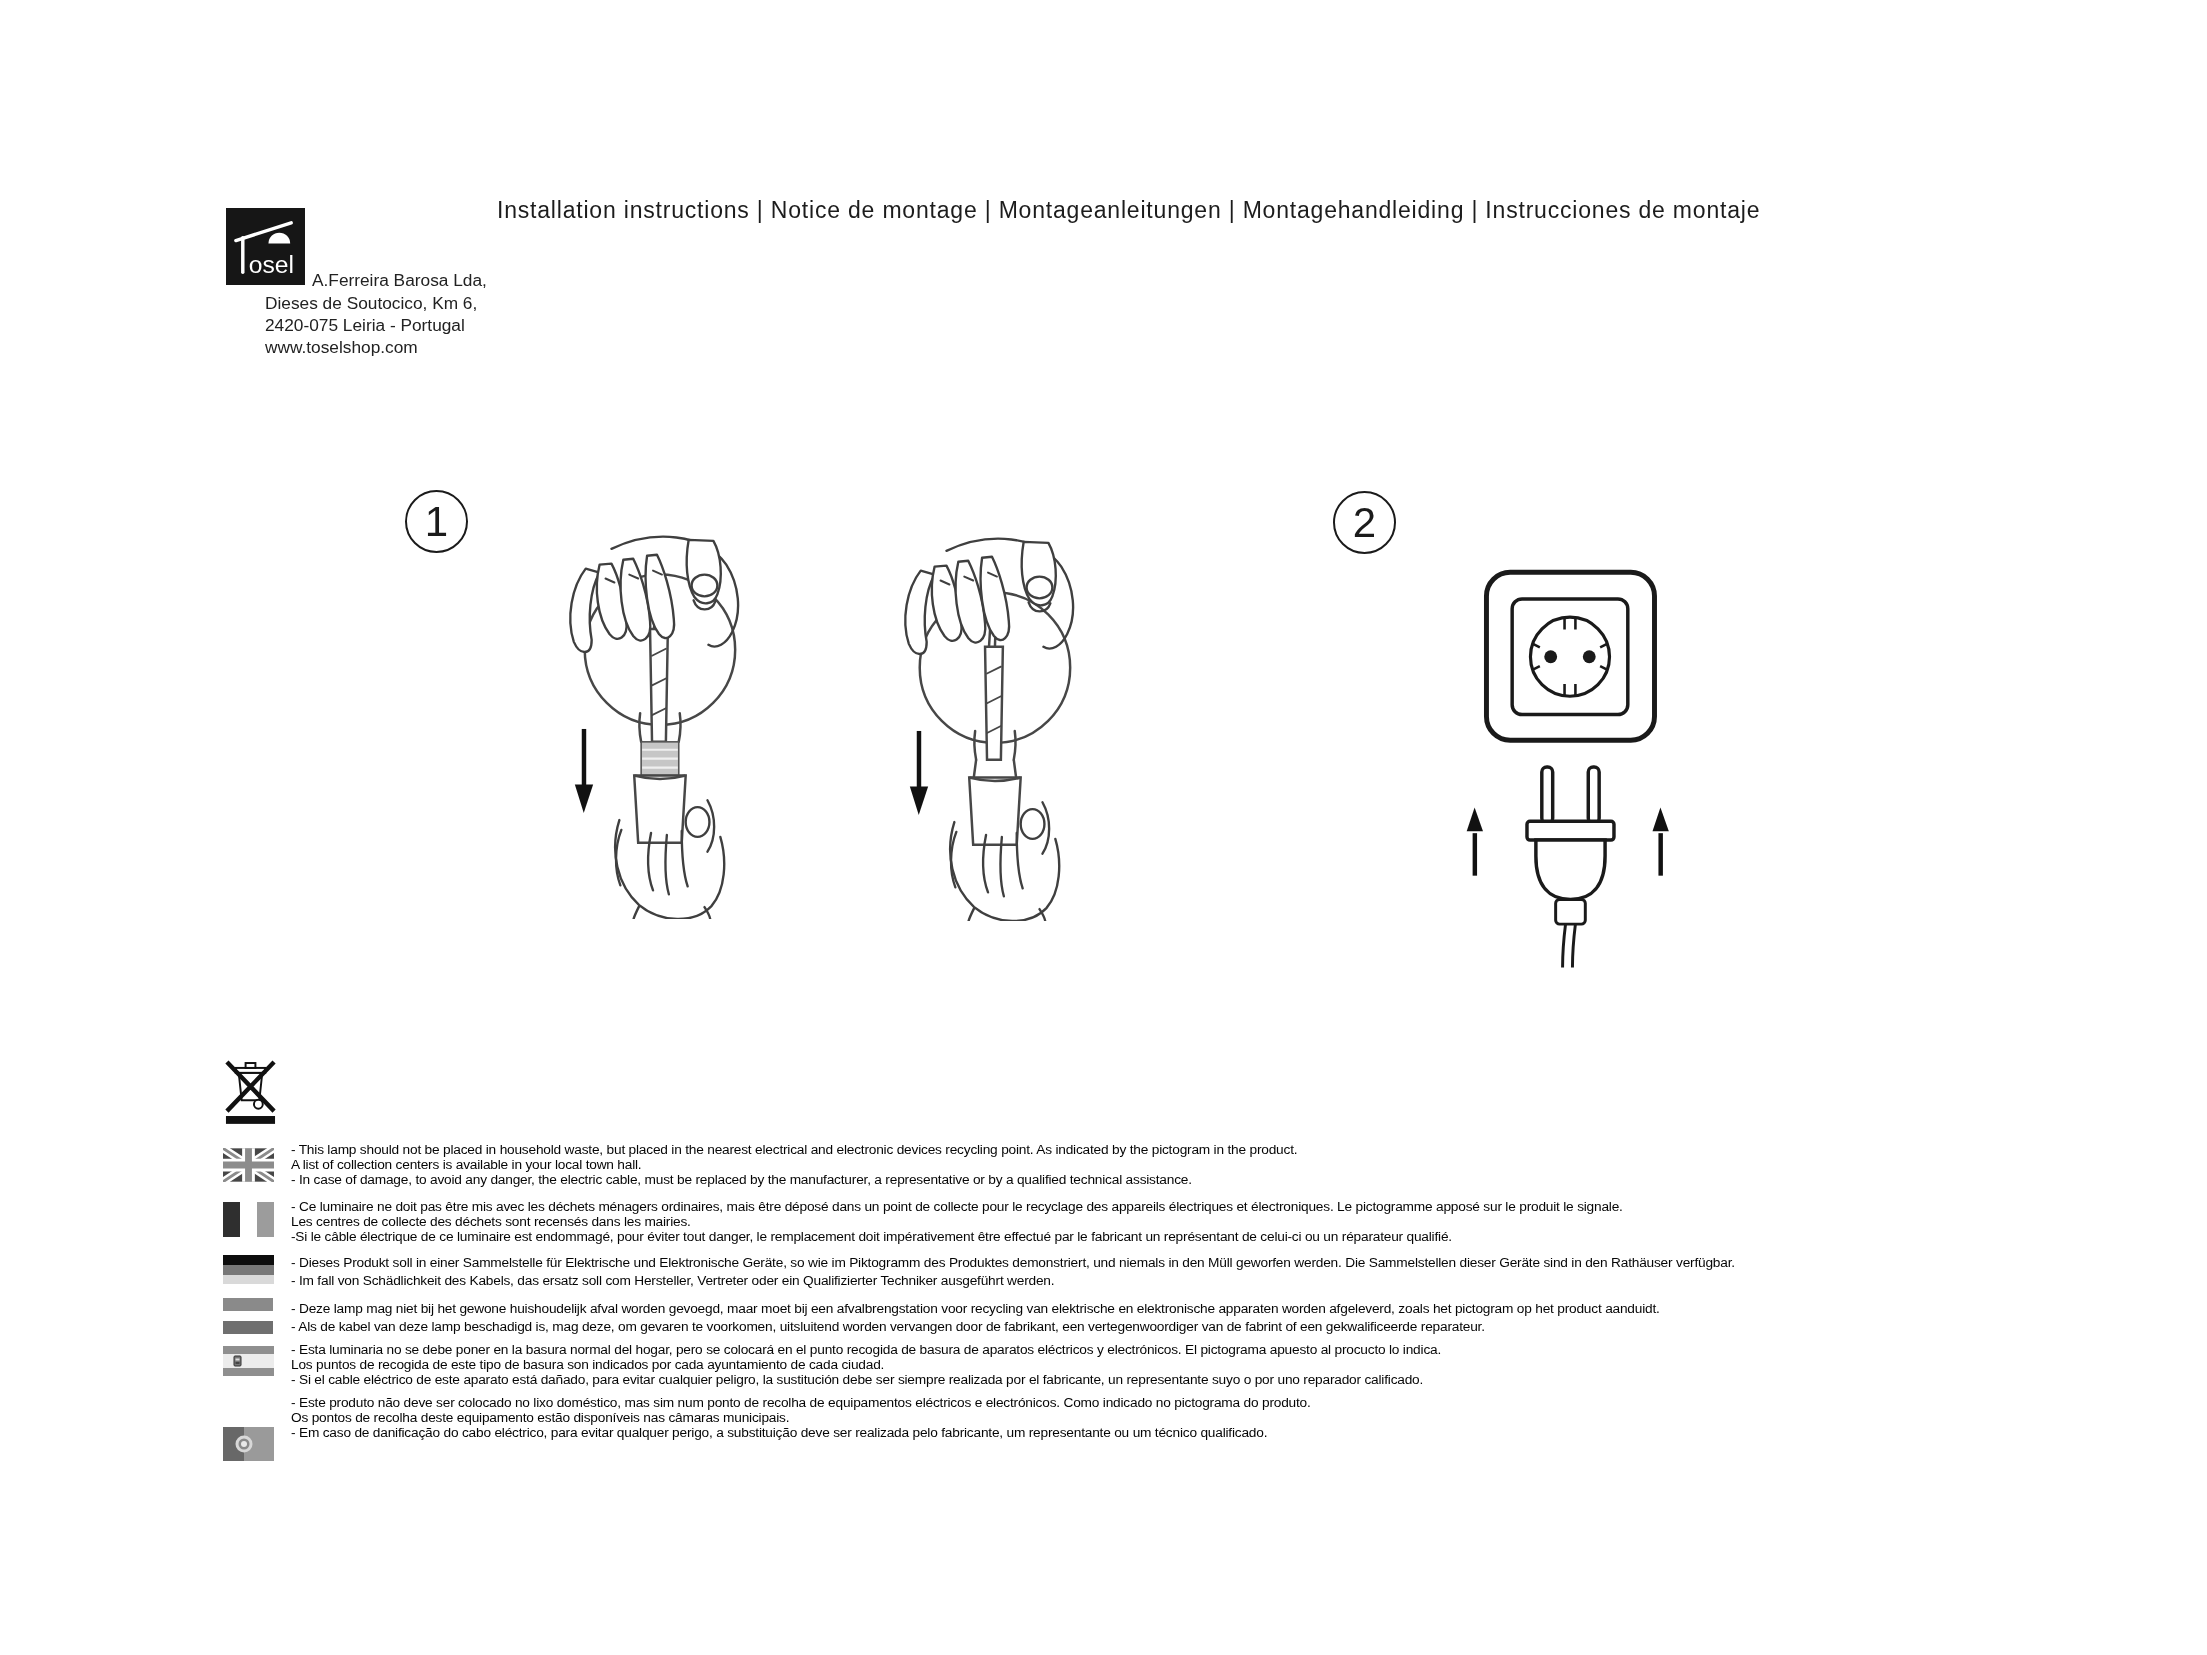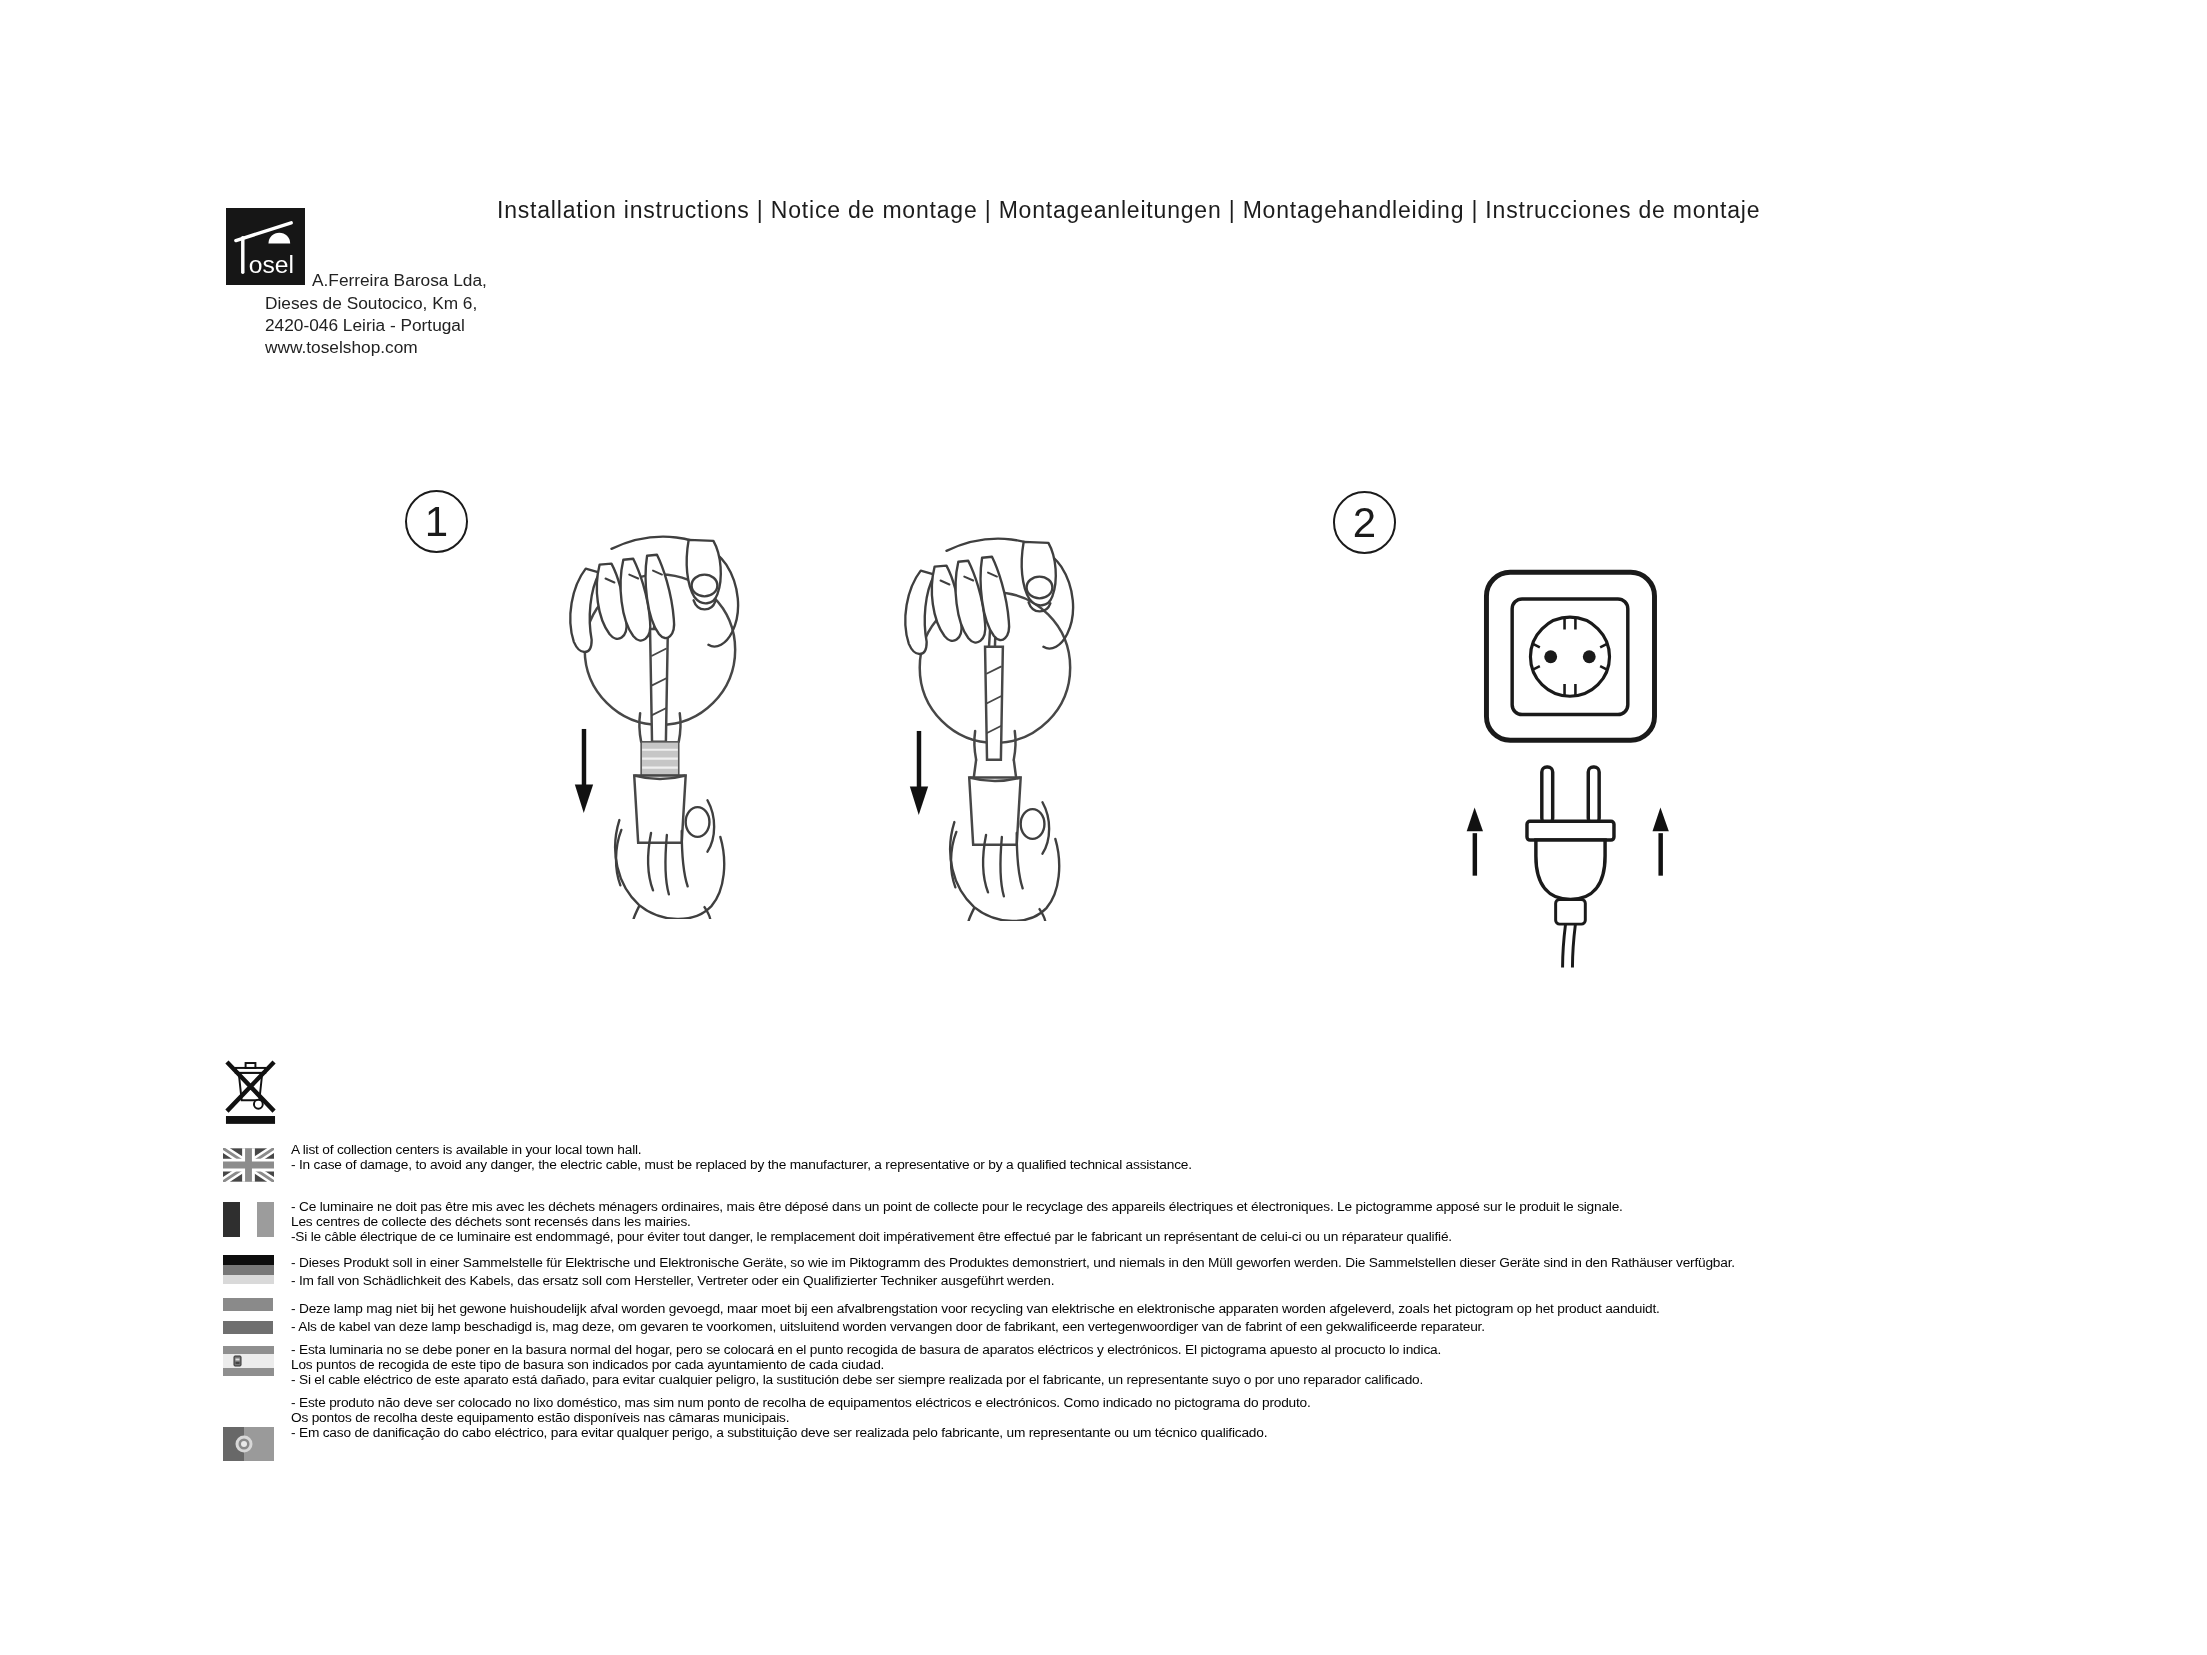--- a/index.html
+++ b/index.html
@@ -64,21 +64,21 @@
       <rect width="80" height="78" fill="#161616"></rect>
       <path d="M10,33 L66,15" stroke="#ffffff" stroke-width="3.5" stroke-linecap="round"></path>
       <path d="M17,30 V65" stroke="#ffffff" stroke-width="3.5" stroke-linecap="round"></path>
       <path d="M43,36 A11,11 0 0 1 65,36 Z" fill="#ffffff"></path>
       <text x="23" y="66" font-family="Liberation Sans, sans-serif" font-size="25" fill="#ffffff">osel</text>
     </svg>
   </div>
 
   <div class="abs addr-line" style="left:312px; top:270px;">A.Ferreira Barosa Lda,</div>
   <div class="abs addr-line" style="left:265px; top:293px;">Dieses de Soutocico, Km 6,</div>
-  <div class="abs addr-line" style="left:265px; top:315px;">2420-046 Leiria - Portugal</div>
+  <div class="abs addr-line" style="left:265px; top:315px;">2420-075 Leiria - Portugal</div>
   <div class="abs addr-line" style="left:265px; top:337px;">www.toselshop.com</div>
 
   <div class="abs step-circle" style="left:405px; top:490px;">
     <span>1</span>
   </div>
   <div class="abs step-circle" style="left:1333px; top:491px;">
     <span>2</span>
   </div>
 
   <div class="abs" style="left:556px; top:533px;">
@@ -258,20 +258,21 @@
     <span class="emblem">
       <svg width="20" height="20" viewBox="0 0 20 20">
           <circle cx="10" cy="10" r="8.5" fill="#d8d8d8"></circle>
           <circle cx="10" cy="10" r="5.5" fill="#8a8a8a"></circle>
           <circle cx="10" cy="10" r="3" fill="#e8e8e8"></circle>
         </svg>
     </span>
   </div>
 
   <div class="abs" style="left:291px; top:1142px;">
+    <div class="notice-line">- This lamp should not be placed in household waste, but placed in the nearest electrical and electronic devices recycling point. As indicated by the pictogram in the product.</div>
     <div class="notice-line">A list of collection centers is available in your local town hall.</div>
     <div class="notice-line">- In case of damage, to avoid any danger, the electric cable, must be replaced by the manufacturer, a representative or by a qualified technical assistance.</div>
   </div>
   <div class="abs" style="left:291px; top:1199px;">
     <div class="notice-line">- Ce luminaire ne doit pas être mis avec les déchets ménagers ordinaires, mais être déposé dans un point de collecte pour le recyclage des appareils électriques et électroniques. Le pictogramme apposé sur le produit le signale.</div>
     <div class="notice-line">Les centres de collecte des déchets sont recensés dans les mairies.</div>
     <div class="notice-line">-Si le câble électrique de ce luminaire est endommagé, pour éviter tout danger, le remplacement doit impérativement être effectué par le fabricant un représentant de celui-ci ou un réparateur qualifié.</div>
   </div>
   <div class="abs" style="left:291px; top:1255px;">
     <div class="notice-line">- Dieses Produkt soll in einer Sammelstelle für Elektrische und Elektronische Geräte, so wie im Piktogramm des Produktes demonstriert, und niemals in den Müll geworfen werden. Die Sammelstellen dieser Geräte sind in den Rathäuser verfügbar.</div>

